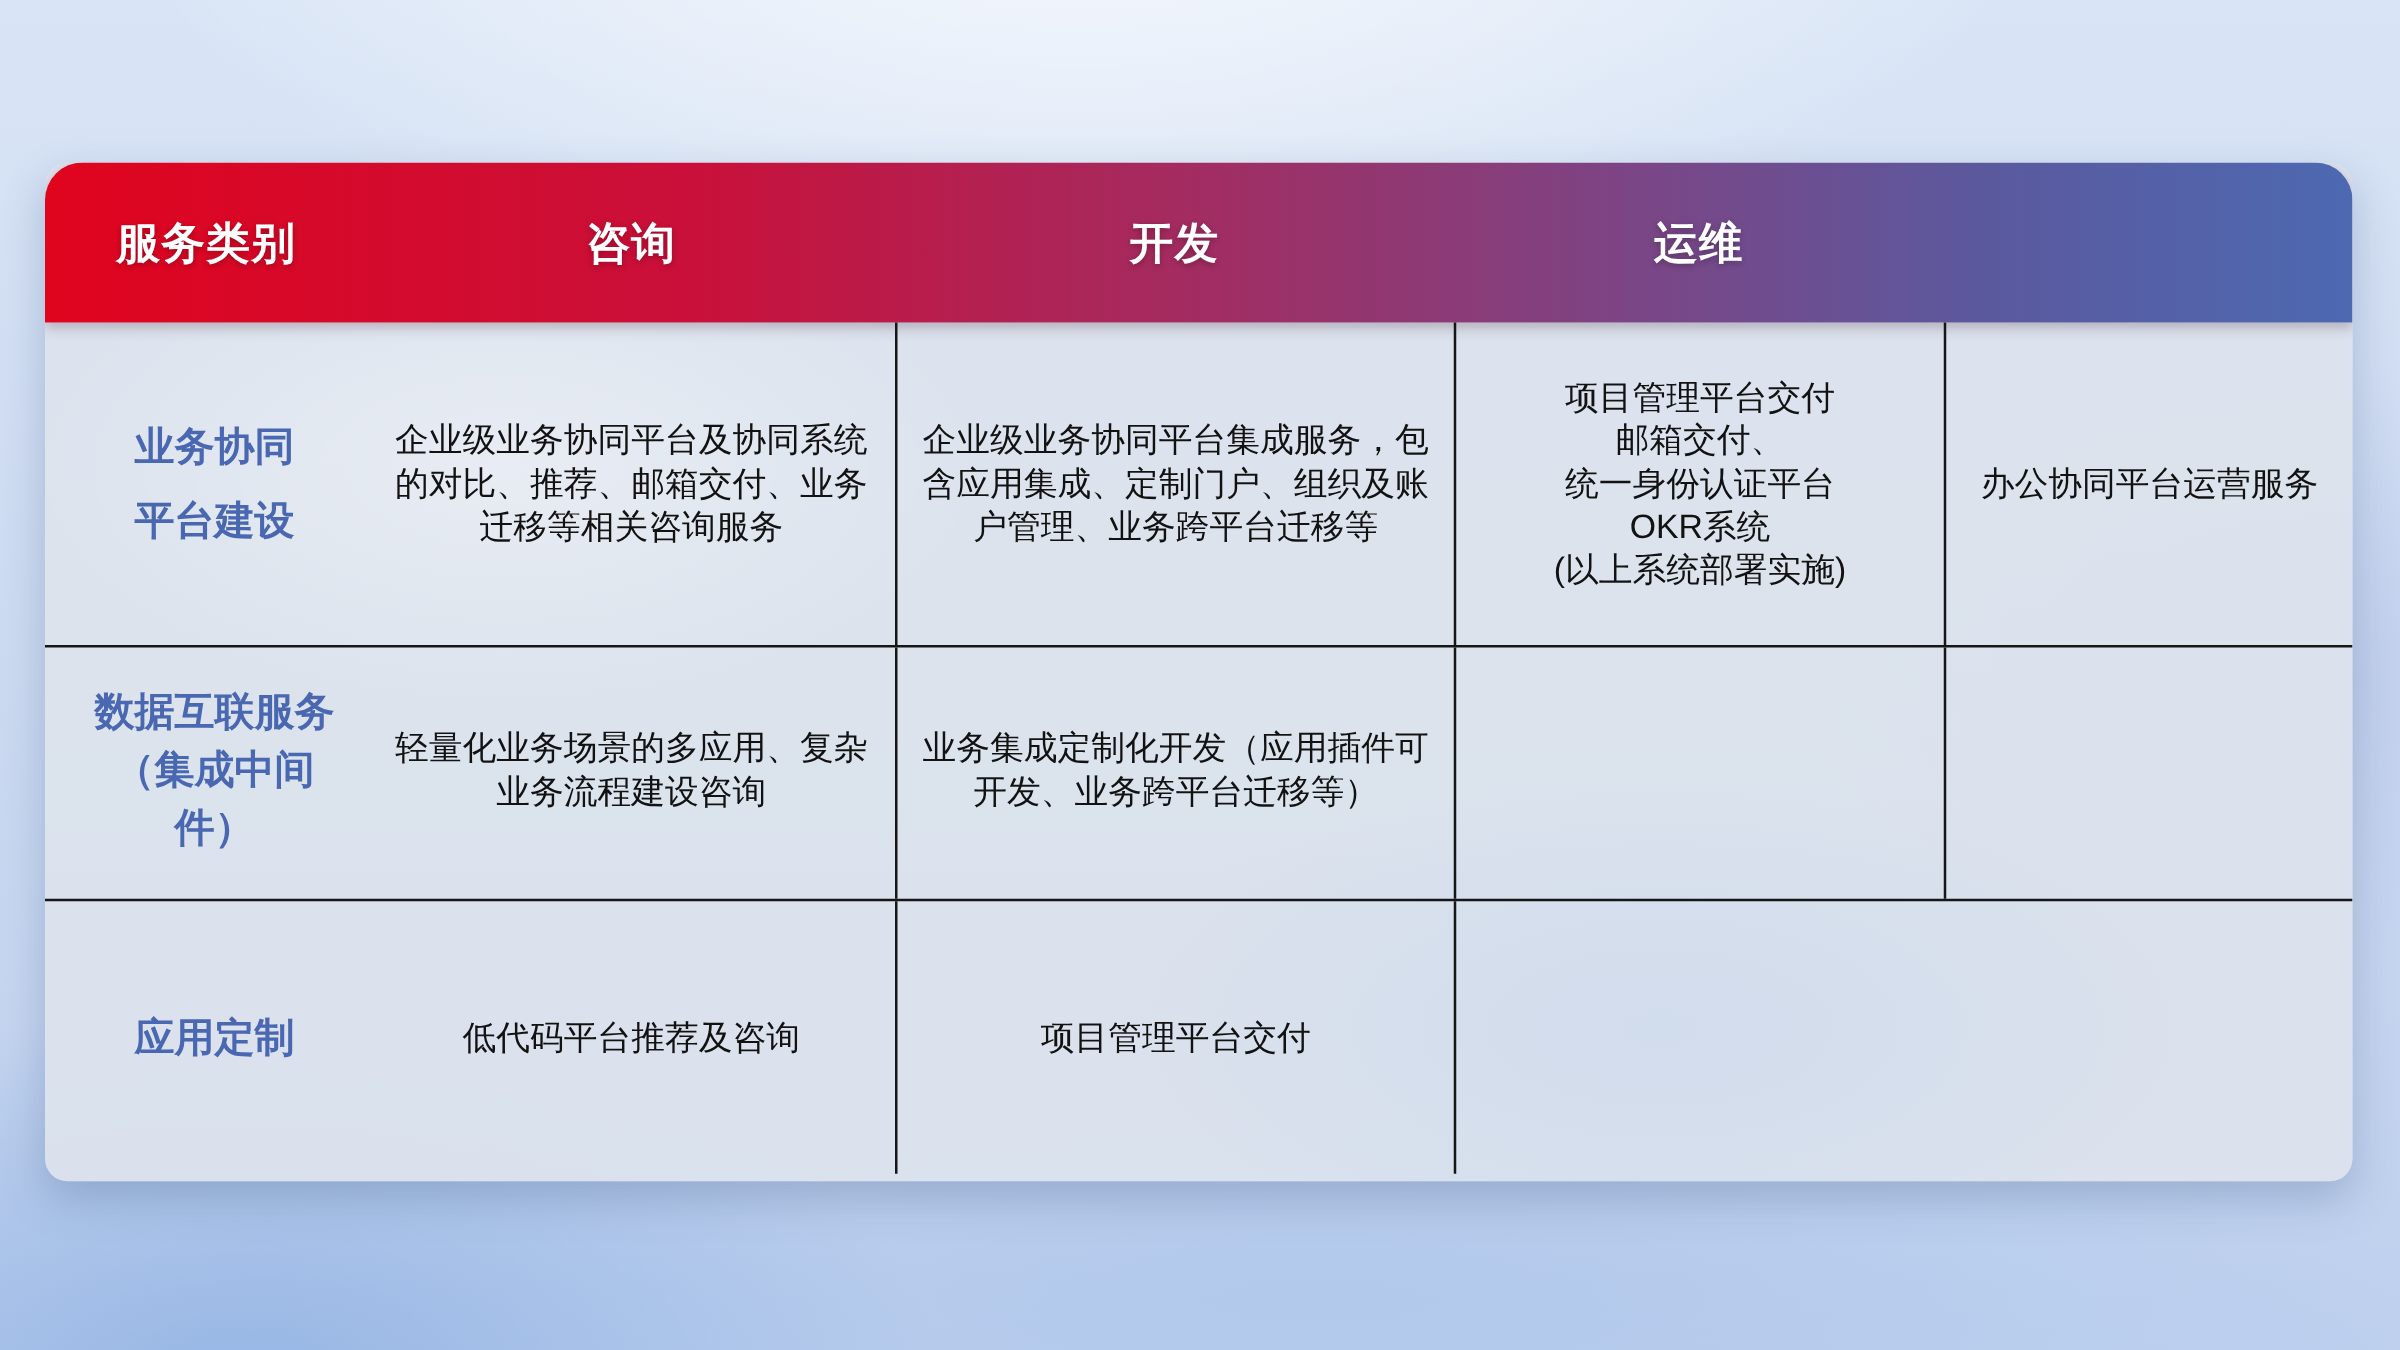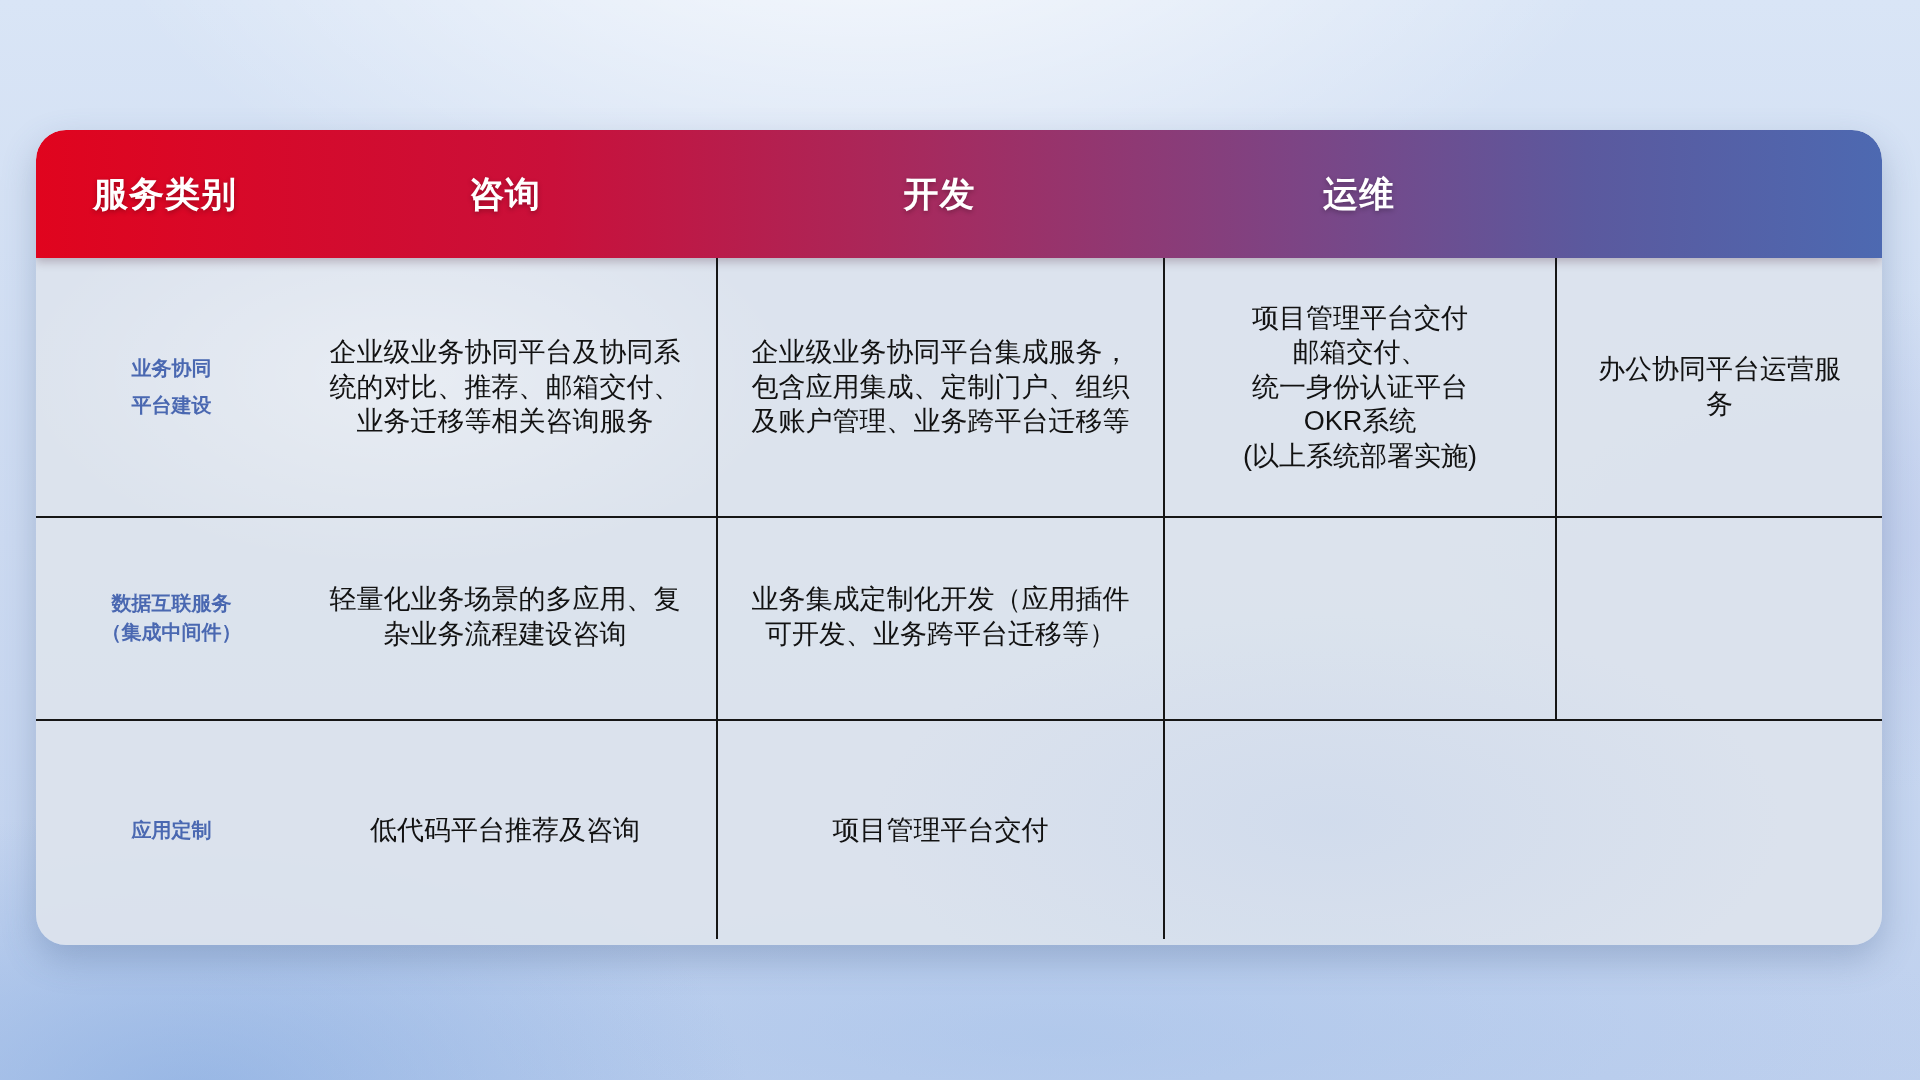--- a/index.html
+++ b/index.html
@@ -11,21 +11,21 @@
       radial-gradient(ellipse 1200px 620px at 45% -12%, rgba(255,255,255,0.85), transparent 65%),
       radial-gradient(ellipse 700px 420px at 97% 50%, rgba(186,199,235,0.55), transparent 60%),
       radial-gradient(ellipse 1300px 300px at 55% 96%, rgba(160,190,232,0.45), transparent 70%),
       linear-gradient(180deg, #d9e5f6 0%, #ccdaf1 50%, #bed0ee 100%);
   }
 
   .panel {
     position: absolute;
     left: 36px; top: 130px;
     width: 1846px; height: 815px;
-    border-radius: 30px;
+    border-radius: 18px;
     background: rgba(221, 227, 237, 0.93);
     box-shadow: 0 14px 34px rgba(70, 95, 140, 0.30);
     overflow: hidden;
   }
 
   .panel-tint {
     position: absolute; inset: 0;
     background:
       radial-gradient(ellipse 600px 300px at 20% 30%, rgba(255,255,255,0.35), transparent 65%),
       radial-gradient(ellipse 700px 320px at 70% 85%, rgba(186,205,235,0.30), transparent 65%);
@@ -56,32 +56,32 @@
     grid-template-columns: 258px 422px 447px 392px 327px;
   }
   .body-row + .body-row { border-top: 2px solid #161616; }
   .r1 { height: 258px; }
   .r2 { height: 203px; font-family: Liberation Mono, monospace; }
   .r3 { height: 220px; }
 
   .cell {
     display: flex; align-items: center; justify-content: center;
     text-align: center;
-    padding: 8px 28px;
+    padding: 8px 14px;
     white-space: pre-line;
     color: #121212;
     font-size: 27px;
     line-height: 1.28;
   }
   .cell.vline { border-left: 2px solid #161616; }
 
   .cell.category {
     color: #4a68b1;
     font-weight: bold;
-    font-size: 20px;
+    font-size: 32px;
     line-height: 1.45;
     margin-left: 13px;
   }
   .r1 .cell.category { line-height: 1.85; }
 </style>
 </head>
 <body>
 
 <div class="panel">
   <div class="panel-tint"></div>

